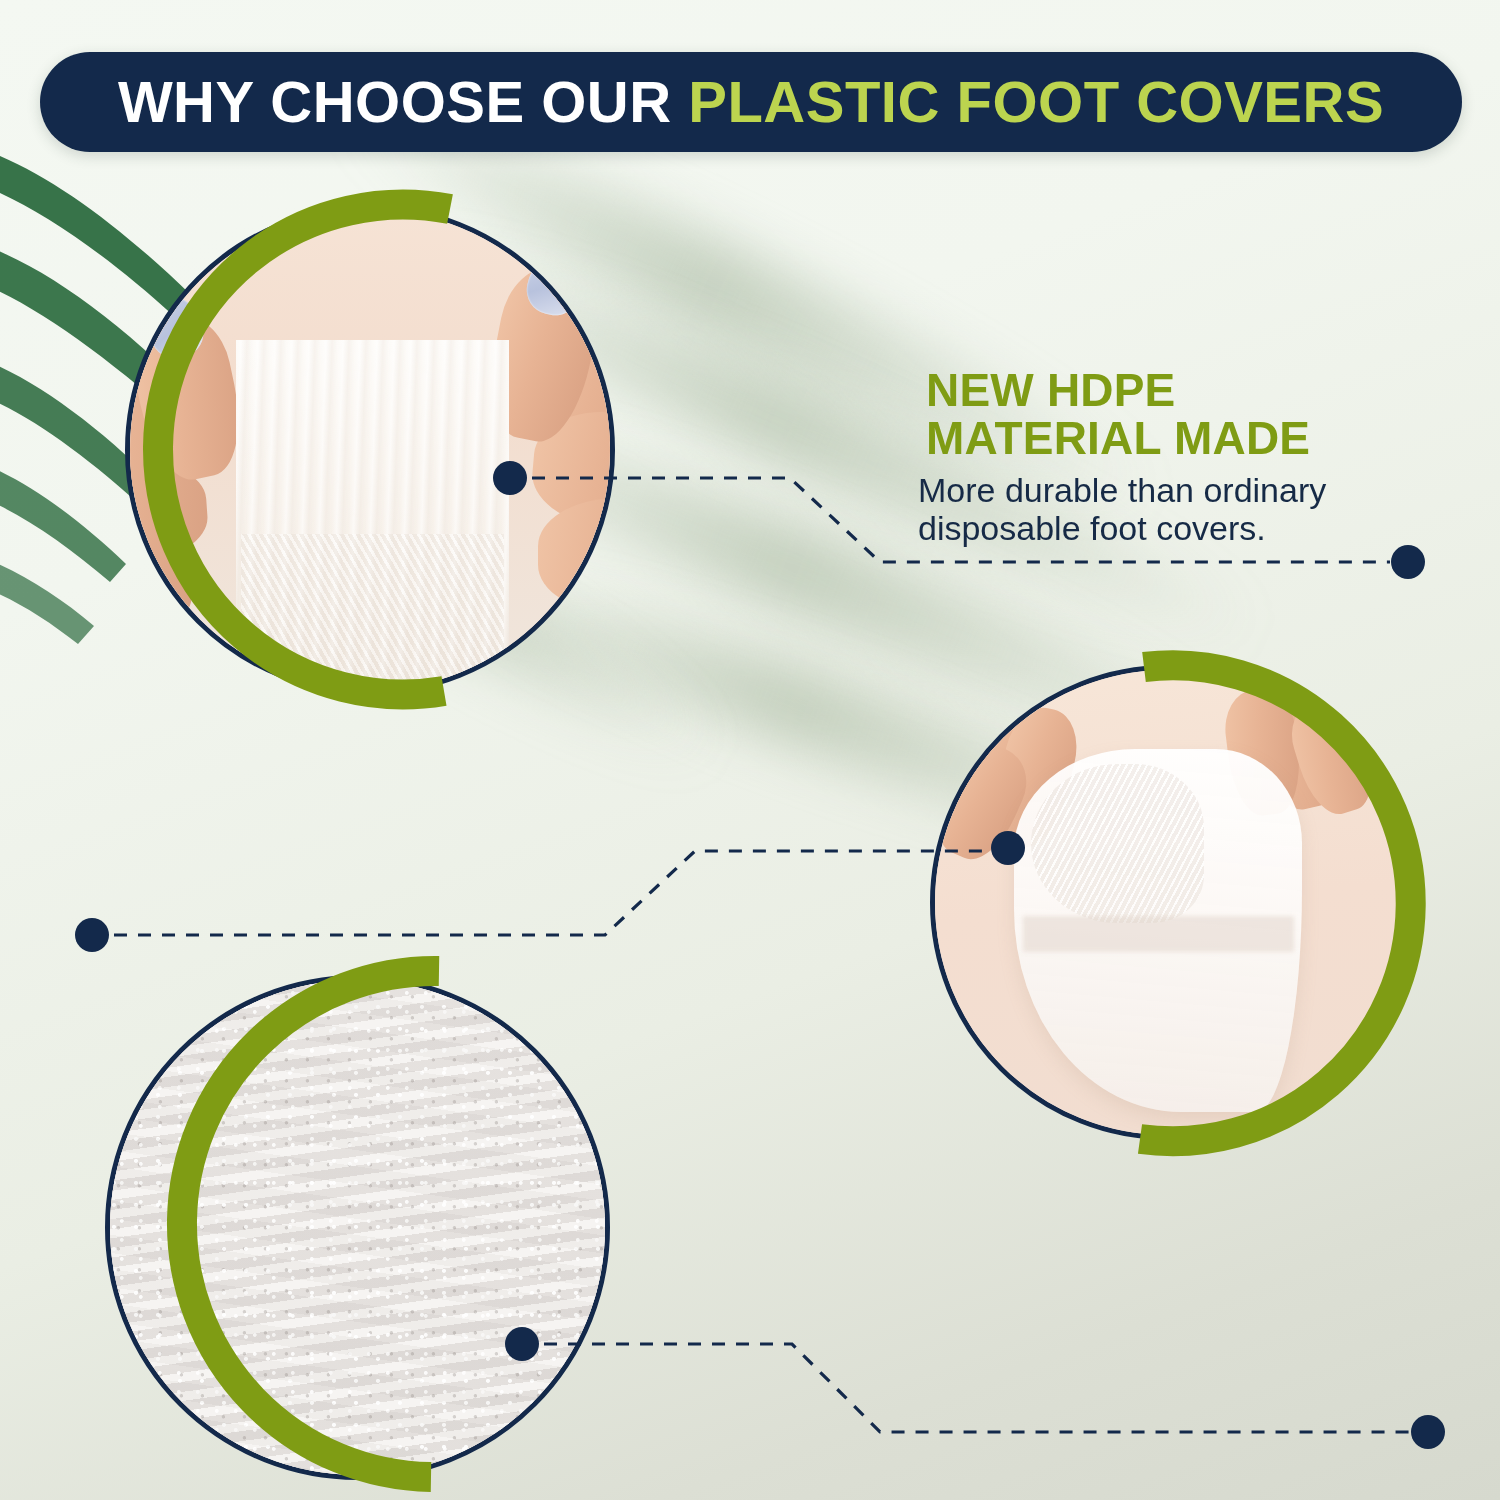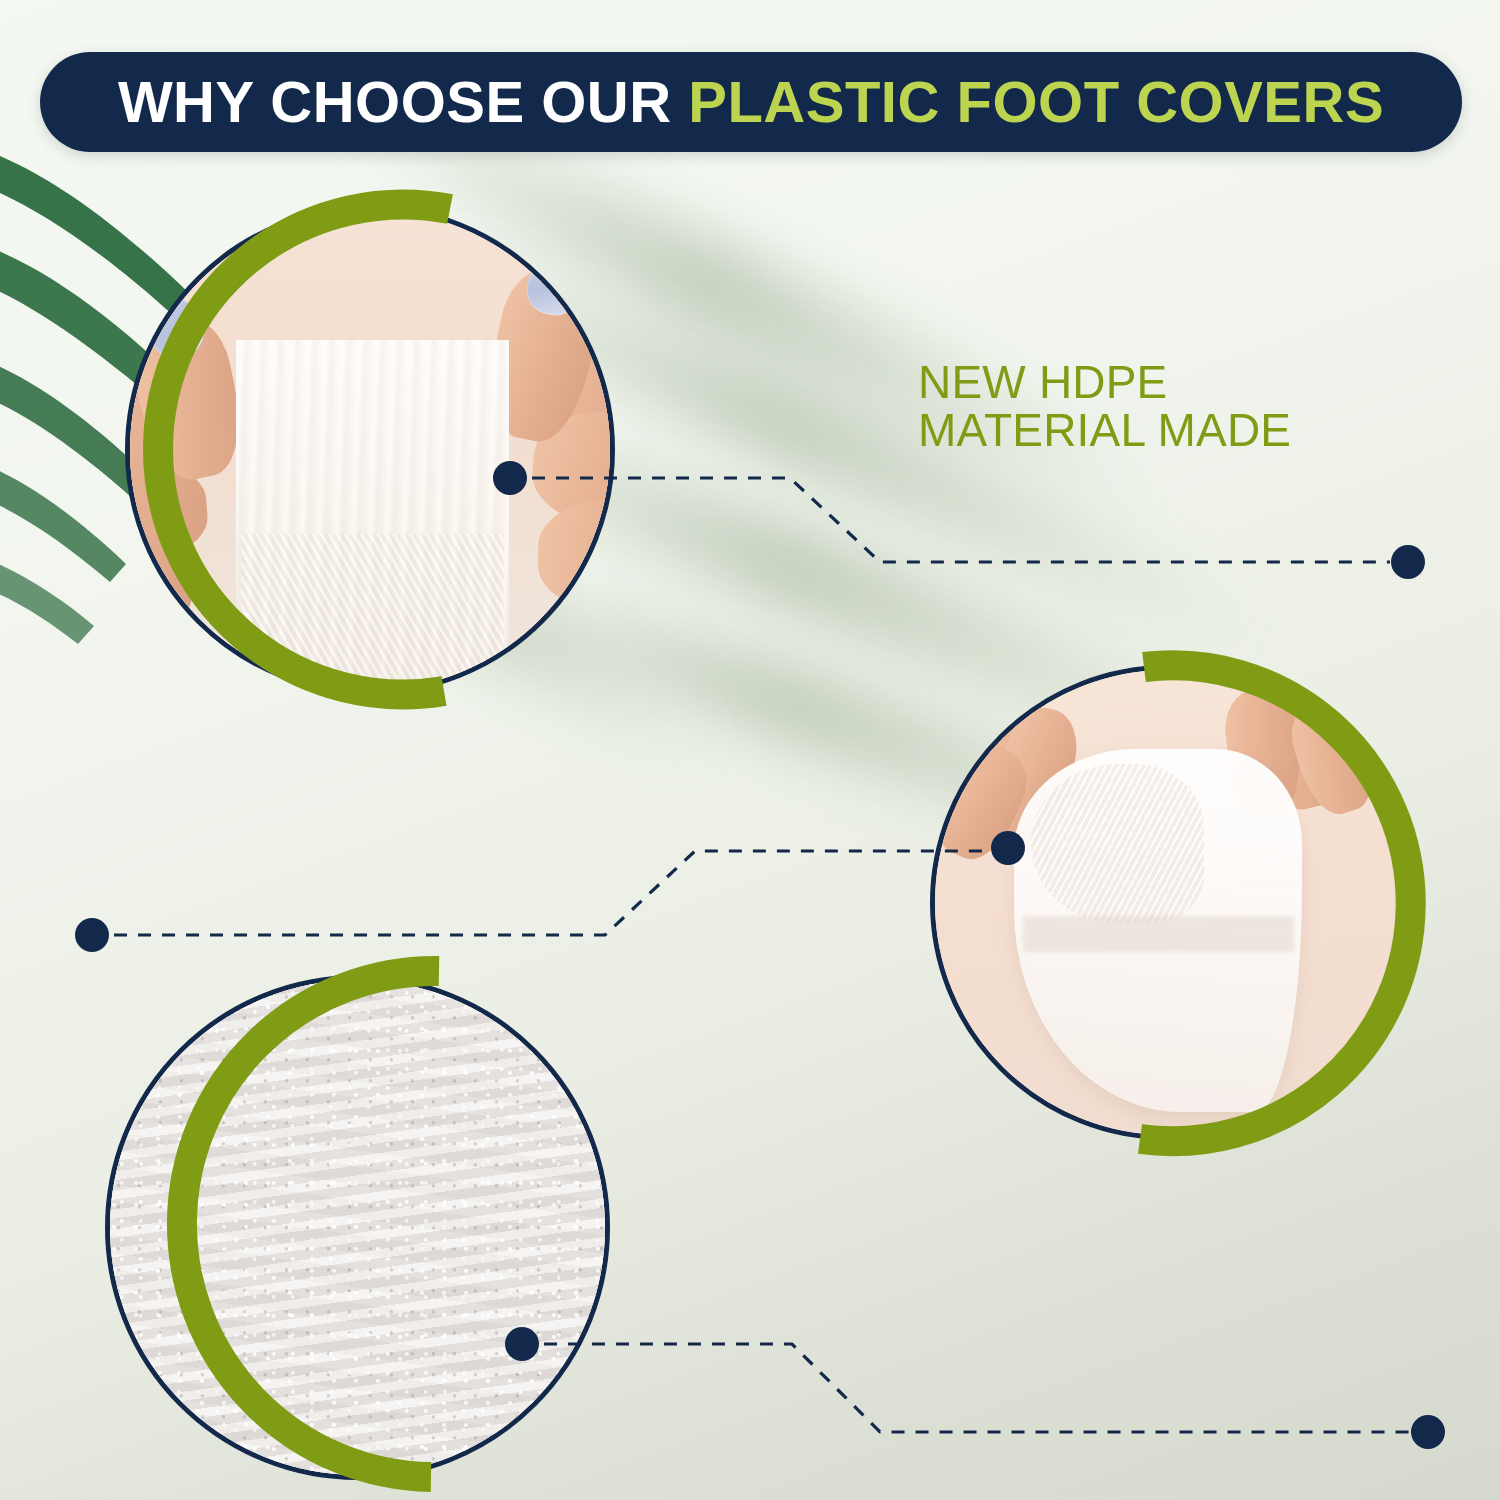--- a/index.html
+++ b/index.html
@@ -154,26 +154,26 @@
 
   
   .connector { position: absolute; pointer-events: none; overflow: visible; }
   .conn-path { fill: none; stroke: #13294b; stroke-width: 3.2; stroke-dasharray: 13 11; }
   .conn-dot  { fill: #13294b; }
 
   
   .feature { position: absolute; }
   .f-head {
     color: #7f9c14;
-    font-weight: normal;
+    font-weight: bold;
     font-size: 46px;
     line-height: 1.05;
     letter-spacing: 0.2px;
     white-space: pre-line;
-    margin: 0;
+    margin: 8px;
   }
   .f-body {
     color: #162a46;
     font-size: 34px;
     line-height: 1.14;
     white-space: pre-line;
     margin: 6px 0 0 0;
   }
   .f-right { text-align: left; }
 </style>
@@ -275,19 +275,21 @@
 
   <svg class="connector" style="left:480px; top:1290px; width:960px; height:180px;" viewBox="0 0 960 180">
     <circle class="conn-dot" cx="42" cy="54" r="17"></circle>
     <path class="conn-path" d="M 64 54 L 312 54 L 400 142 L 930 142"></path>
     <circle class="conn-dot" cx="948" cy="142" r="17"></circle>
   </svg>
 
   <div class="feature f-right" style="left:918px; top:358px; width:520px;">
     <p class="f-head">NEW HDPE
 MATERIAL MADE</p>
+    <p class="f-body">More durable than ordinary
+disposable foot covers.</p>
   </div>
 
 
   <div class="feature f-right" style="left:876px; top:1228px; width:560px;">
   </div>
 
 </div>
 
 </body></html>

